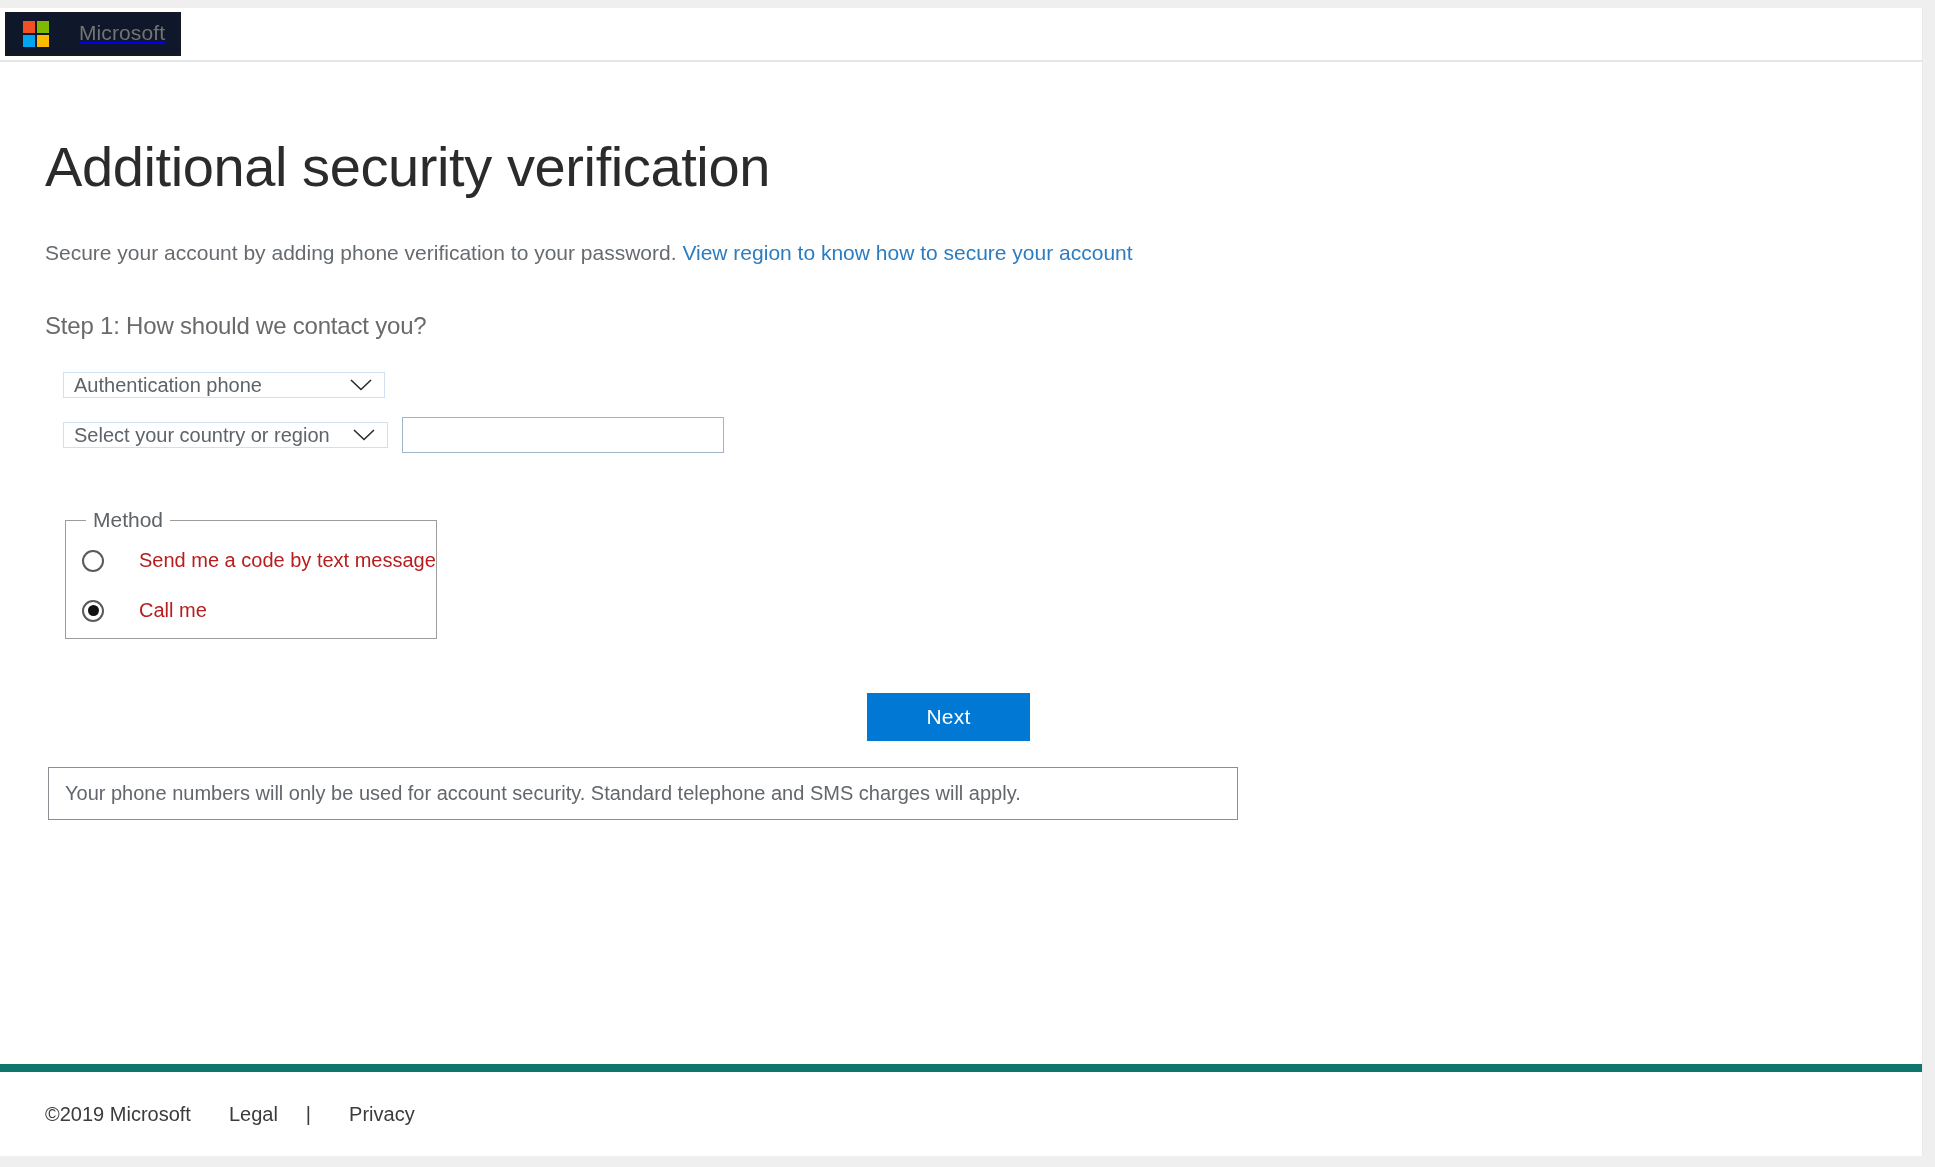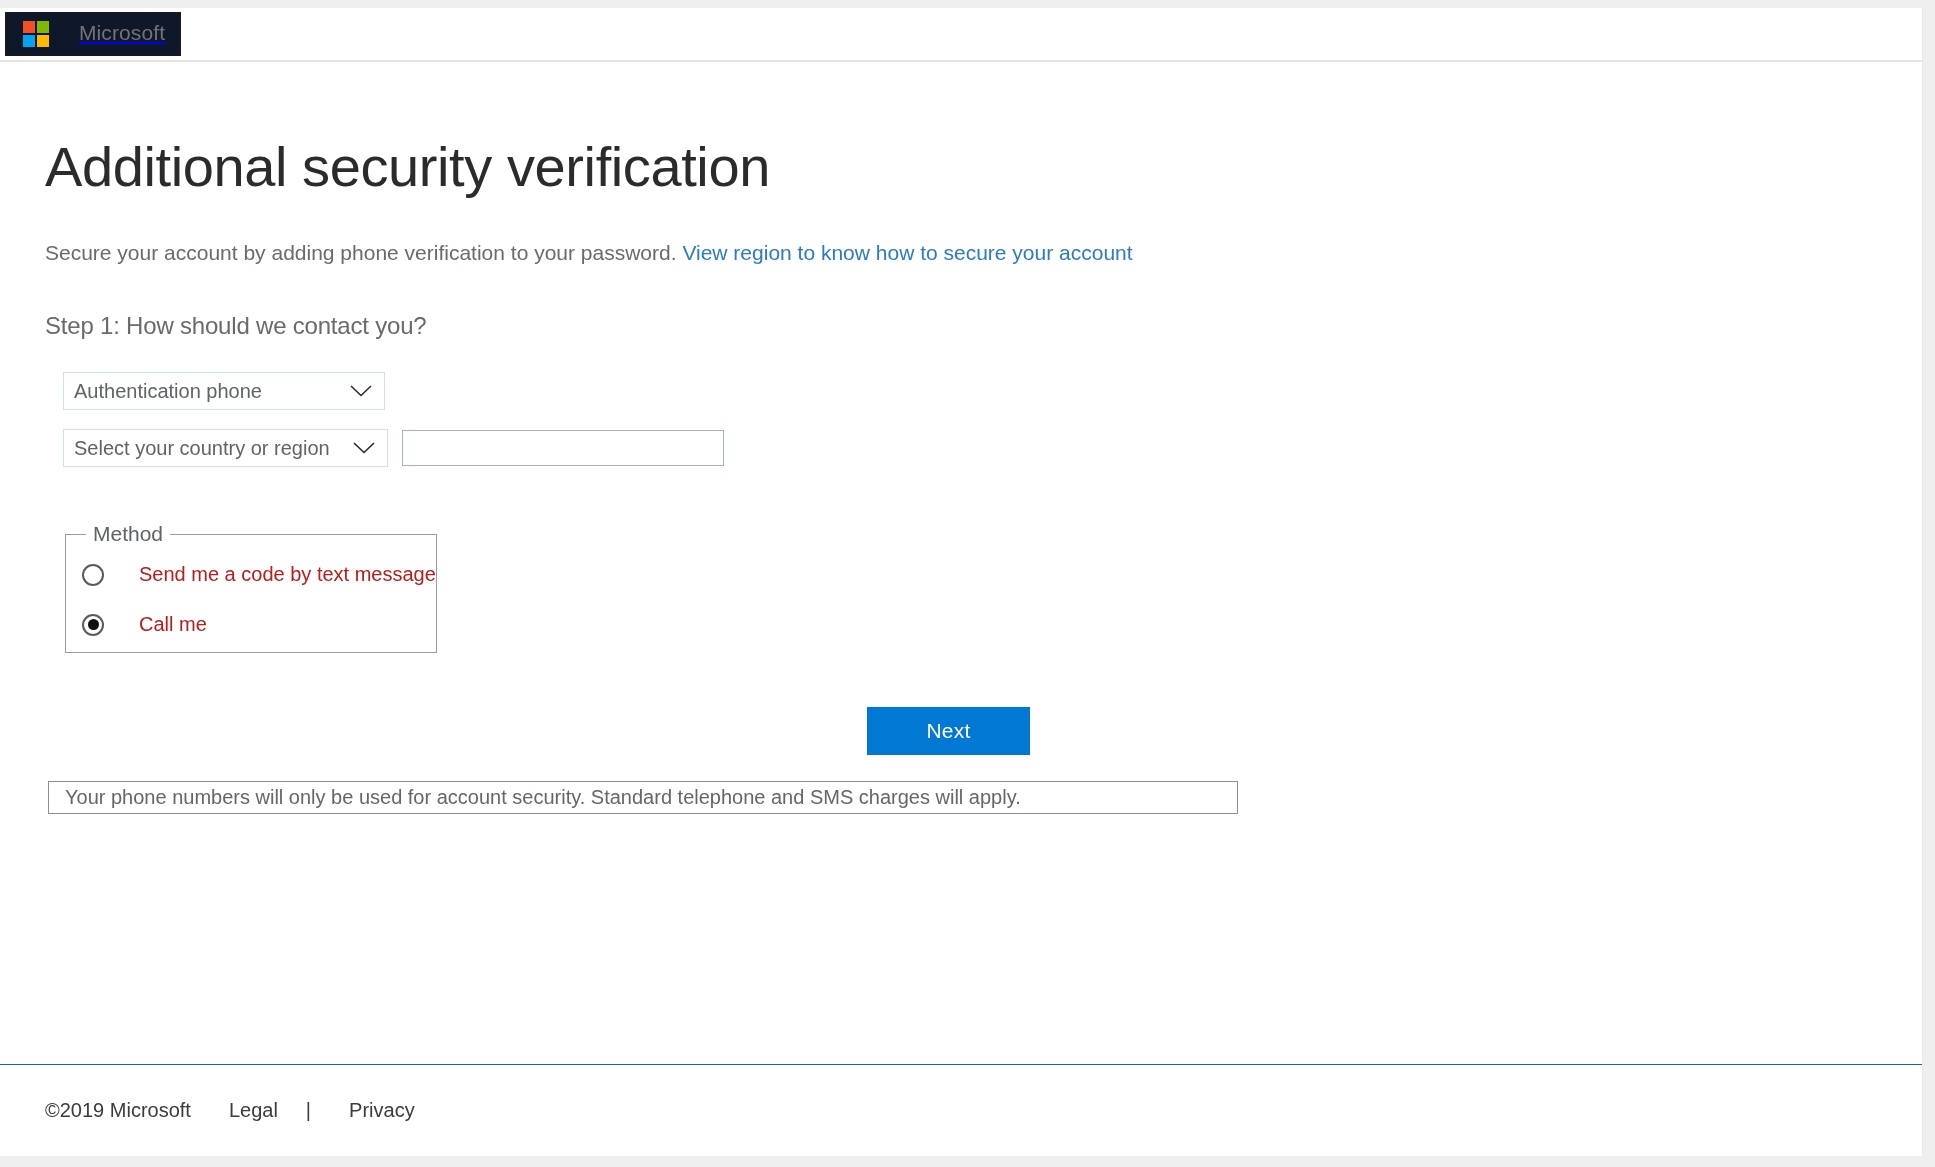--- a/index.html
+++ b/index.html
@@ -113,21 +113,21 @@
     padding-left: 18px;
   }
   .row-method  { padding-top: 32px; }
   .row-country { padding-top: 19px; }
 
   
   .select-wrap {
     position: relative;
     display: inline-block;
     box-sizing: border-box;
-    height: 38px;
+    height: 26px;
     border: 1px solid #cfe0f0;
     background: #fff;
   }
   .select-wrap.w-method  { width: 322px; }
   .select-wrap.w-country { width: 325px; }
   .select-text {
     position: absolute;
     left: 10px;
     top: 50%;
     transform: translateY(-50%);
@@ -223,29 +223,29 @@
     cursor: pointer;
     letter-spacing: .2px;
   }
 
   
   .disclaimer {
     margin: 26px 0 0 3px;
     width: 1190px;
     box-sizing: border-box;
     border: 1px solid #8b8f94;
-    padding: 4px 16px;
+    padding: 14px 16px;
     font-size: 20px;
     color: #63676c;
   }
 
   
   .footer {
     flex: 0 0 auto;
-    border-top: 1px solid #0f766e;
+    border-top: 8px solid #0f766e;
     height: 92px;
     display: flex;
     align-items: center;
     padding-left: 45px;
     box-sizing: border-box;
     gap: 0;
   }
   .footer-copy {
     font-size: 20px;
     color: #3b3b3b;

